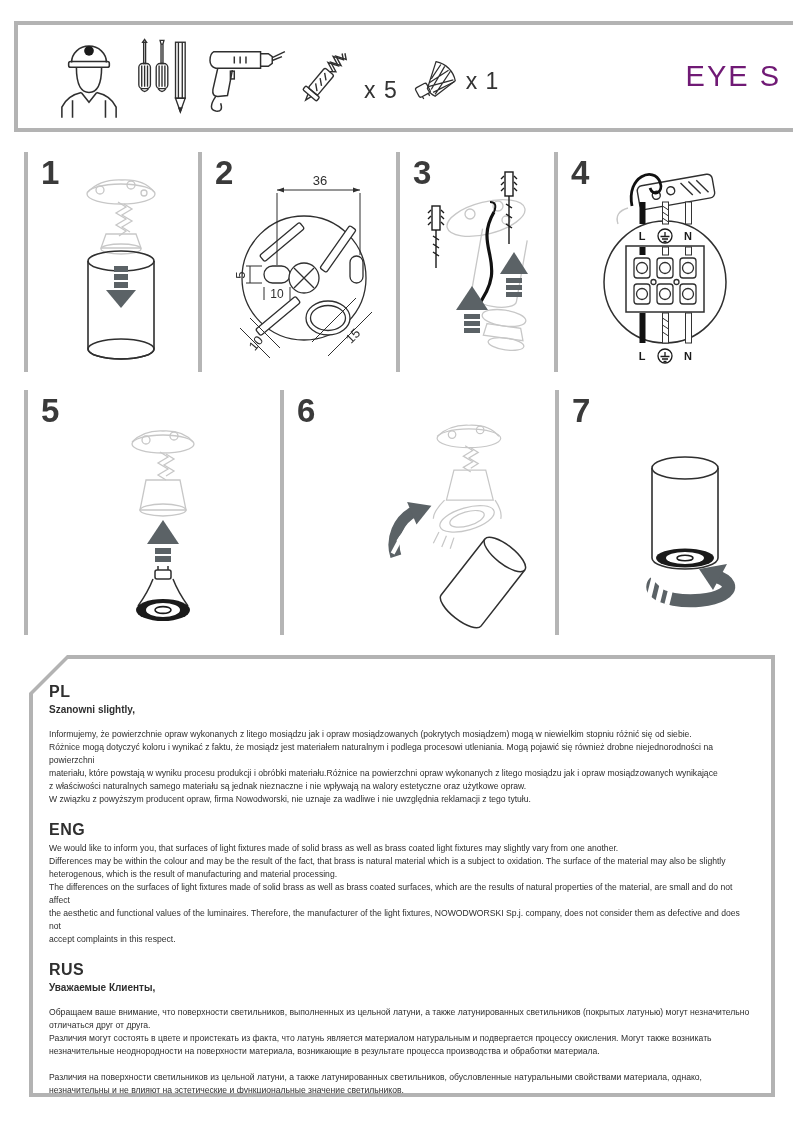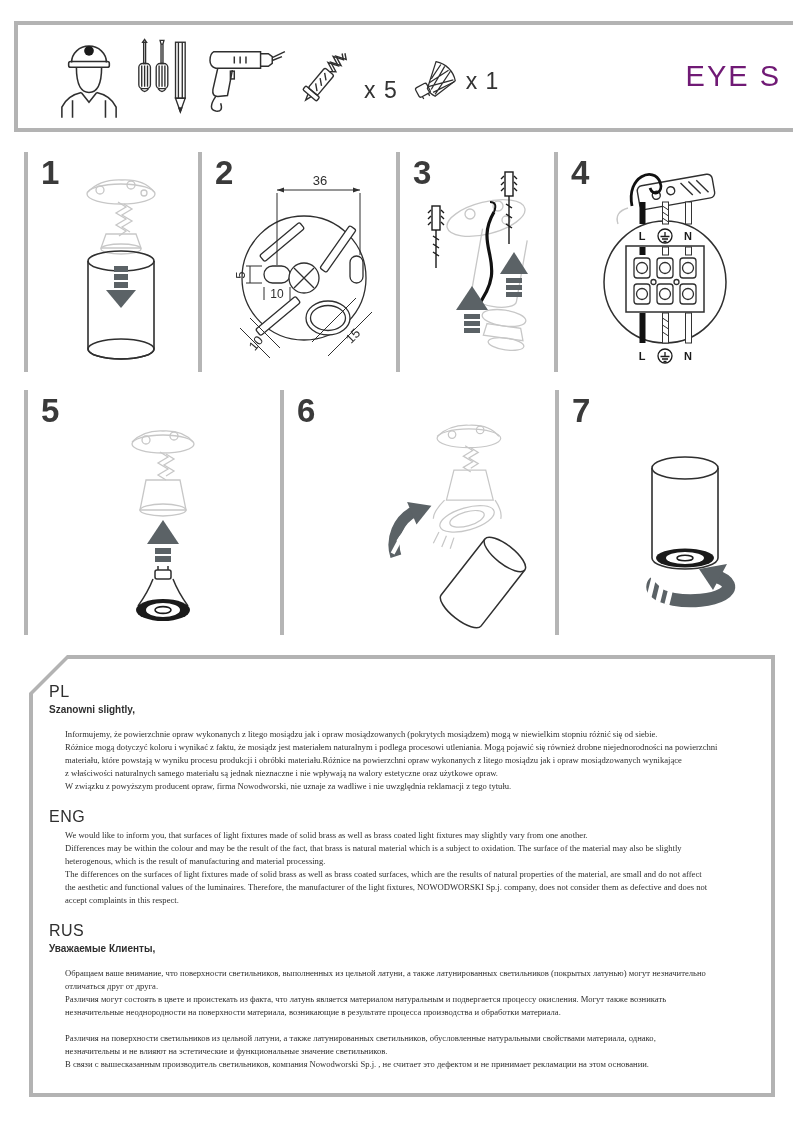--- a/index.html
+++ b/index.html
@@ -21,23 +21,23 @@
   .step{position:absolute;border-left:4px solid #b5b5b5;}
   .step-number{font-size:33px;font-weight:bold;color:#3a3a3a;margin:4px 0 0 13px;line-height:1;}
   .diagram{position:absolute;}
 
   
   .notice-outer{position:absolute;left:29px;top:655px;width:746px;height:442px;background:#b3b3b3;
                 clip-path:polygon(38px 0,100% 0,100% 100%,0 100%,0 38px);}
   .notice-inner{position:absolute;left:4px;top:4px;right:4px;bottom:4px;background:#fff;
                 clip-path:polygon(35px 0,100% 0,100% 100%,0 100%,0 35px);
                 padding:24px 20px 0 16px;box-sizing:border-box;}
-  .lang{font-size:16px;font-weight:normal;letter-spacing:.5px;margin:0 0 3px;}
+  .lang{font-size:16px;font-weight:bold;letter-spacing:.5px;margin:0 0 3px;}
   .salutation{font-size:10px;font-weight:bold;margin:0 0 13px;}
-  .body-text{font-size:8.6px;line-height:13px;white-space:pre-line;margin:0 16px 15px;color:#2e2e2e;font-family:Liberation Serif, serif;}
+  .body-text{font-size:8.6px;line-height:13px;white-space:pre-line;margin:0 0 15px;color:#2e2e2e;}
 
   svg{display:block;}
   text{font-family:"Liberation Sans",sans-serif;}
 </style>
 </head>
 <body>
 
 <div class="page">
 
   <div class="topbox">

